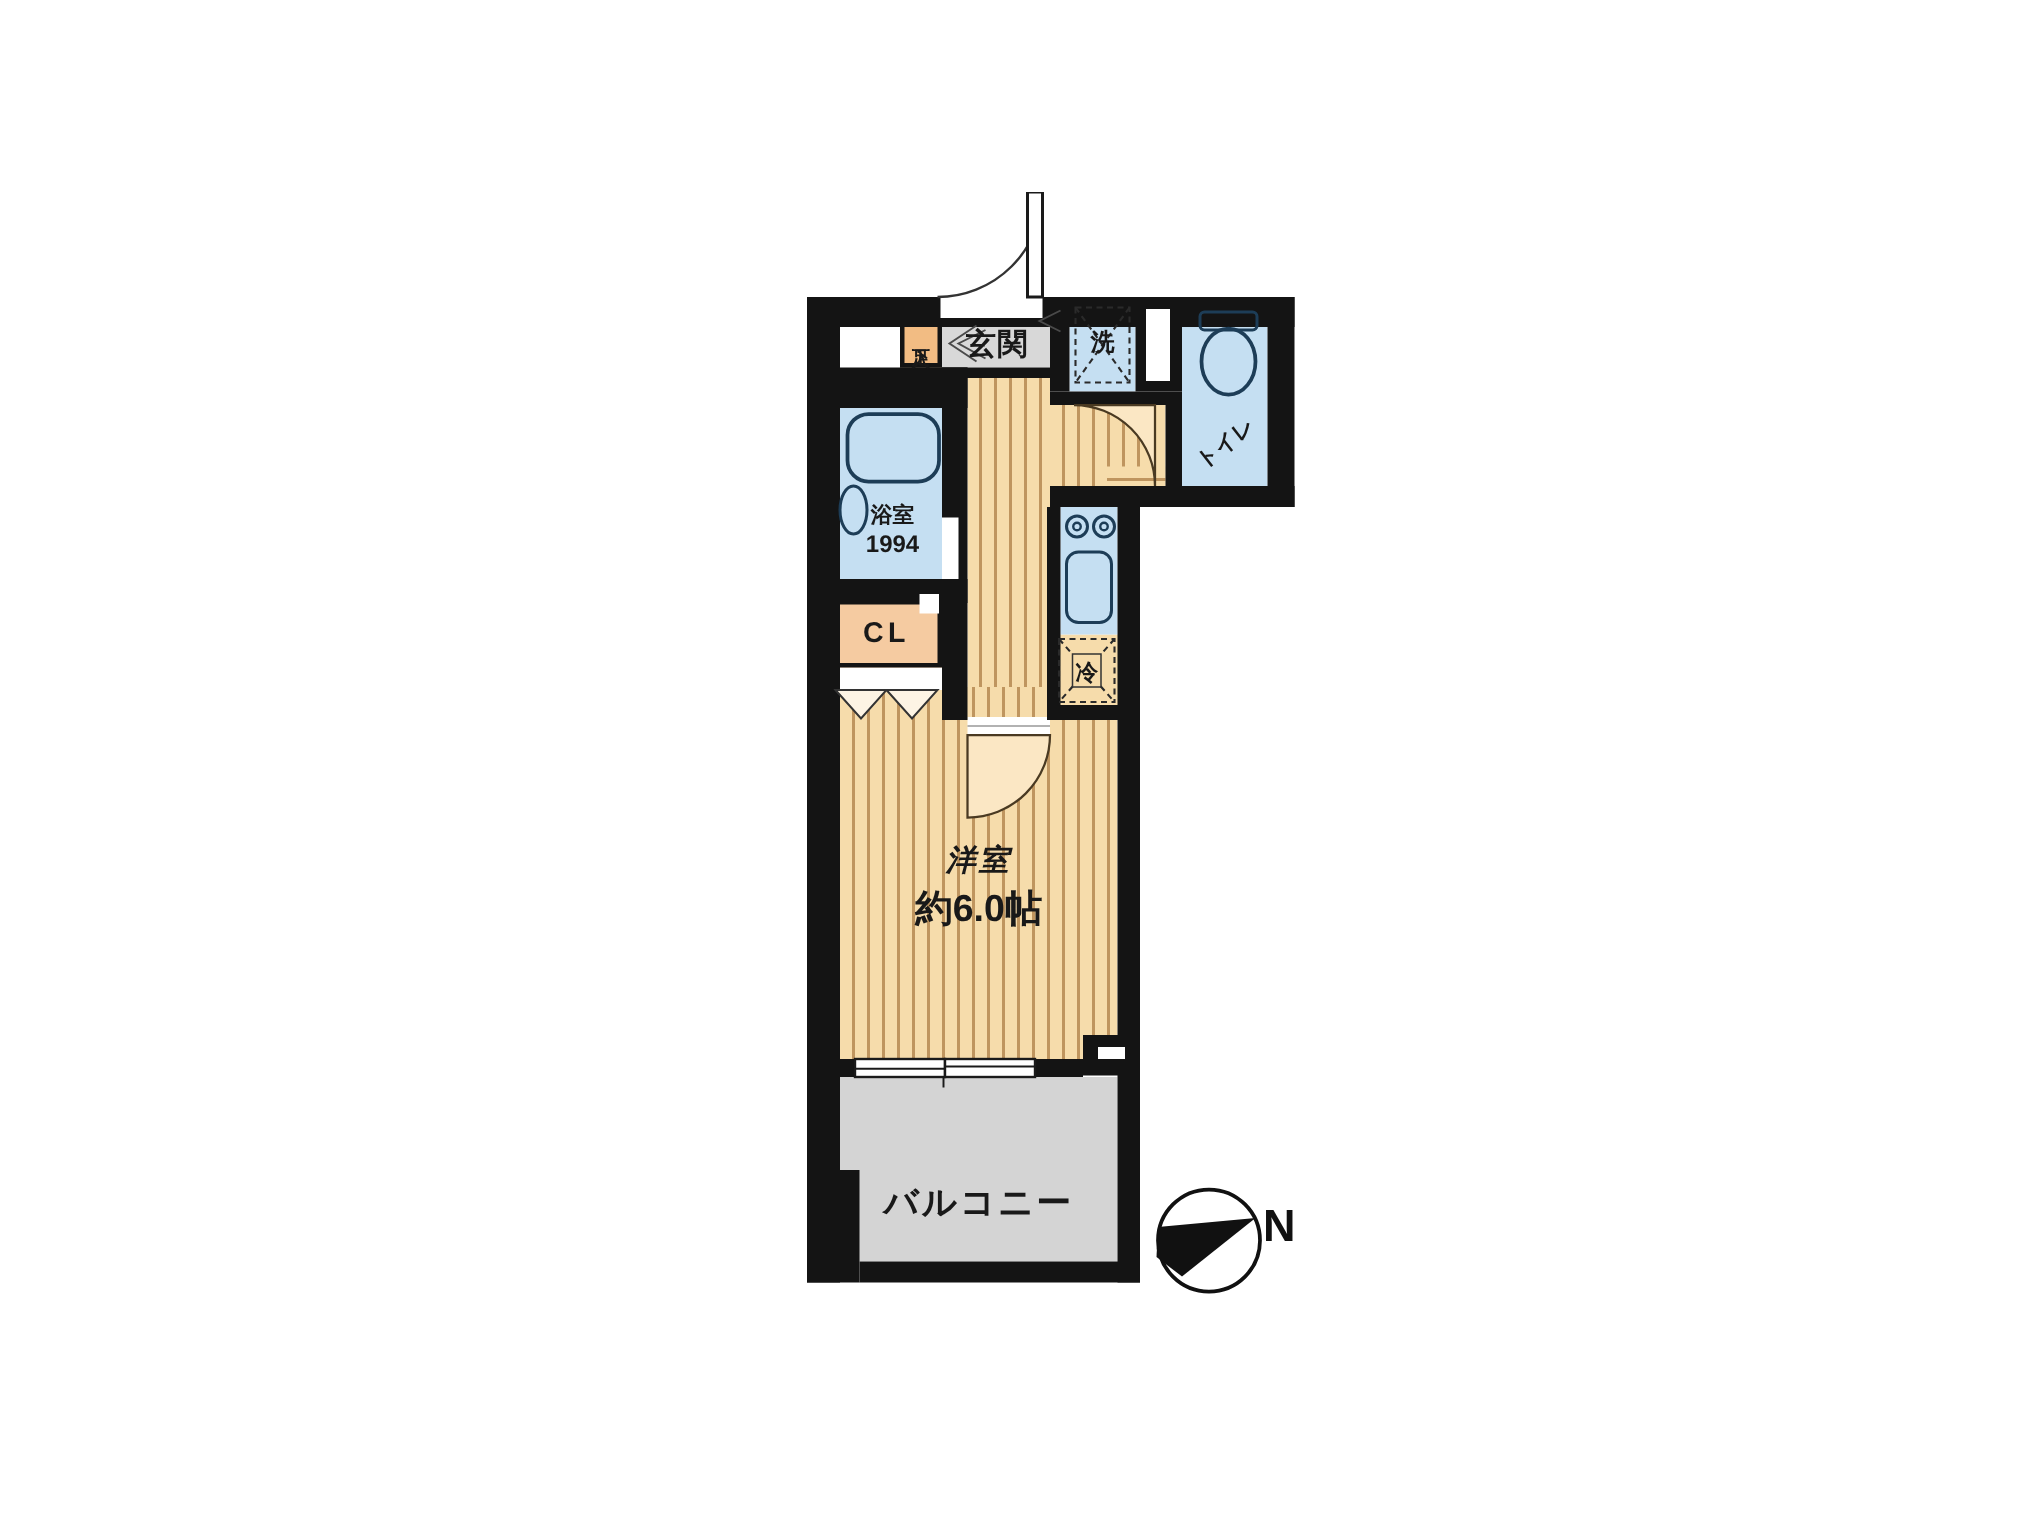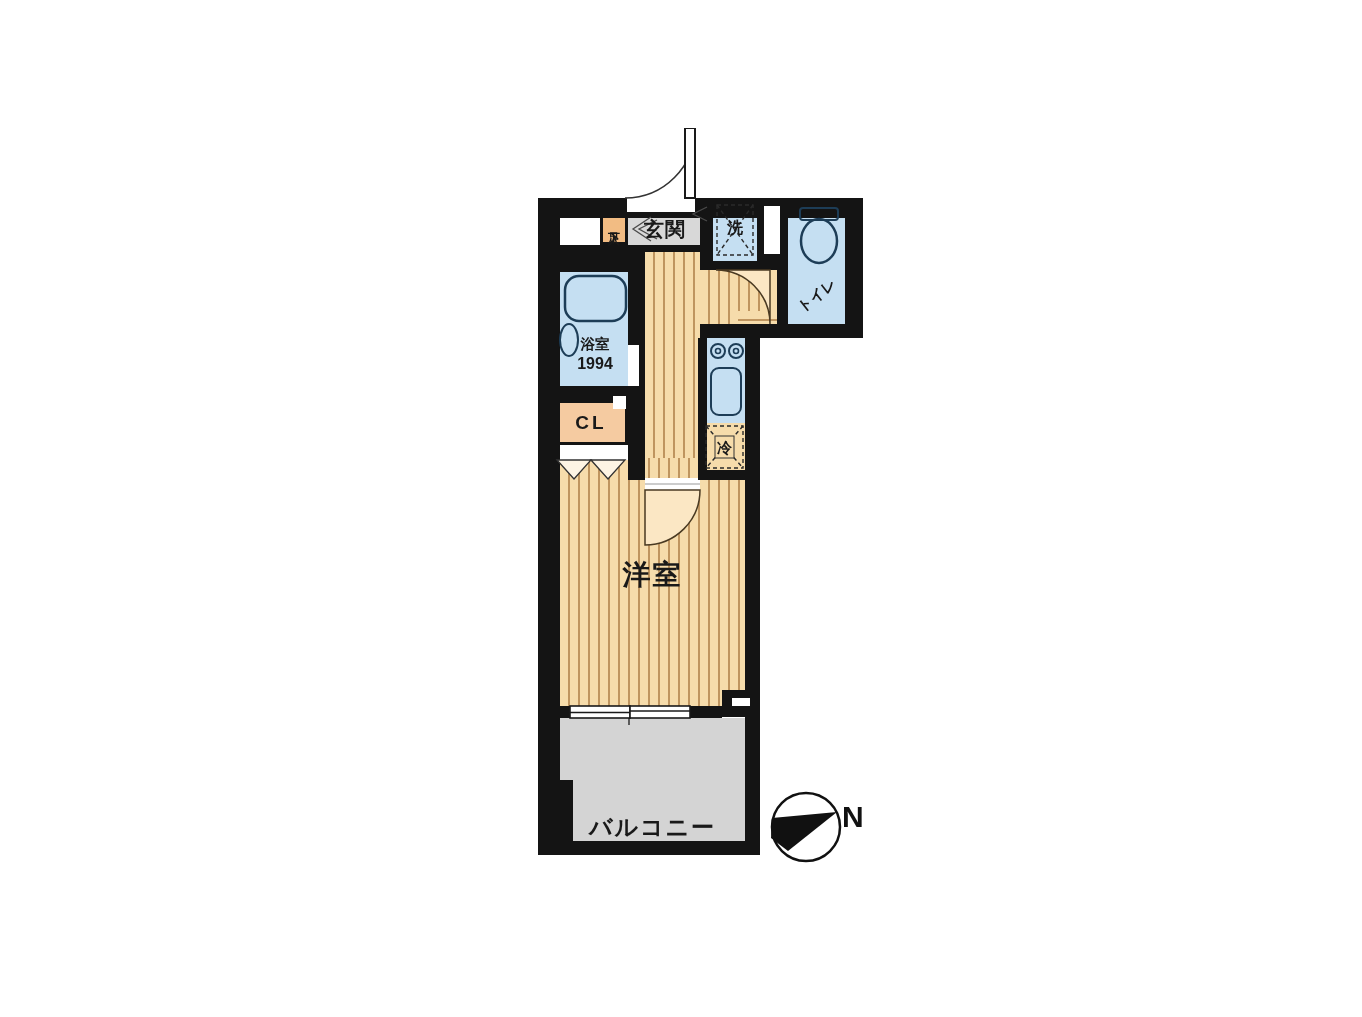--- a/index.html
+++ b/index.html
@@ -44,23 +44,23 @@
   .lbl-shoe{left:62px;top:73px;width:28px;height:44px;display:flex;align-items:center;justify-content:center;
             writing-mode:vertical-rl;text-orientation:upright;font-size:12px;line-height:1;}
   .lbl-washer{left:175px;top:90px;width:44px;font-size:16px;}
   .lbl-toilet{left:252px;top:158px;width:54px;font-size:14.5px;transform:rotate(-38deg);}
   .lbl-bath{left:26px;top:207px;width:62px;font-size:14.5px;line-height:19px;}
   .lbl-bath .num{font-size:16px;}
   .lbl-cl{left:16px;top:272px;width:74px;height:45px;display:flex;align-items:center;justify-content:center;
           font-size:19px;font-weight:700;letter-spacing:3px;}
   .lbl-fridge{left:176px;top:311px;width:21px;font-size:15px;}
   .lbl-room{left:22px;top:430px;width:185px;}
-  .lbl-room .l1{font-size:28px;line-height:33px;letter-spacing:2px;}
+  .lbl-room .l1{font-size:20px;line-height:33px;letter-spacing:2px;font-style:italic;}
   .lbl-room .l2{font-size:25px;line-height:30px;}
-  .lbl-balcony{left:22px;top:658px;width:185px;font-size:23px;letter-spacing:2px;margin-top:26px;}
+  .lbl-balcony{left:22px;top:658px;width:185px;font-size:23px;letter-spacing:2px;}
   .compass{position:absolute;left:755px;top:770px;}
   .compass text{font-family:"Liberation Sans",sans-serif;font-weight:800;font-size:30px;fill:#111;}
 </style>
 </head>
 <body>
 
 <div class="plan">
 
   <div class="abs v-stripes" style="left:107px;top:124px;width:55px;height:226px;"></div>
   <div class="abs v-stripes" style="left:162px;top:142px;width:77px;height:58px;"></div>
@@ -169,20 +169,21 @@
   <div class="lbl lbl-washer">洗</div>
   <div class="lbl lbl-toilet">トイレ</div>
   <div class="lbl lbl-bath">
     <div>浴室</div>
     <div class="num">1994</div>
   </div>
   <div class="lbl lbl-cl">CL</div>
   <div class="lbl lbl-fridge">冷</div>
   <div class="lbl lbl-room">
     <div class="l1">洋室</div>
+    <div class="l2">約6.0帖</div>
   </div>
   <div class="lbl lbl-balcony">バルコニー</div>
 </div>
 
 <svg class="compass" width="140" height="100" viewBox="0 0 140 100">
   <circle cx="51" cy="57" r="34" fill="#fff" stroke="#111" stroke-width="2.5"></circle>
   <polygon points="17,48 82,42 33,81 16,68" fill="#111"></polygon>
   <text x="87" y="57">N</text>
 </svg>
 

